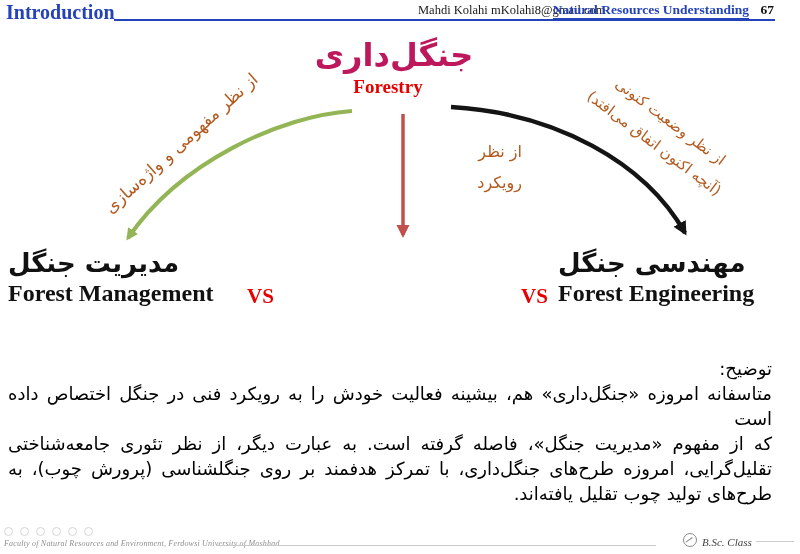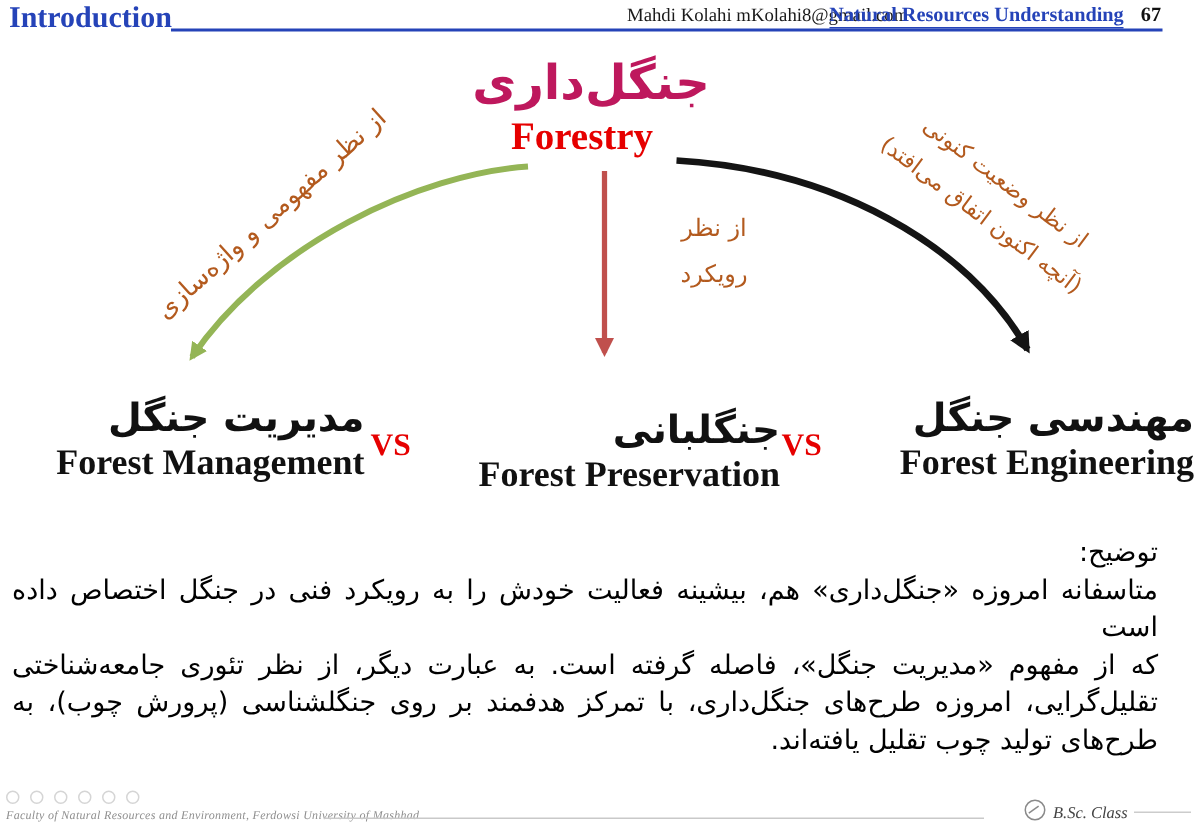--- a/index.html
+++ b/index.html
@@ -28,33 +28,33 @@
   .hdr-course .course-name { color:#2543B8; border-bottom:1.5px solid #2543B8; padding-bottom:1px; }
   .hdr-course .page-no { color:#111; margin-left:8px; }
   
   .title-fa {
     position:absolute; left:8px; right:0; top:36px; text-align:center;
     direction:rtl; font-size:32px; font-weight:bold; color:#be185d;
     font-family:"DejaVu Sans",sans-serif;
   }
   .title-en {
     position:absolute; left:8px; right:12px; top:76px; text-align:center;
-    font-size:26px; font-weight:bold; color:#E60000;
+    font-size:19px; font-weight:bold; color:#E60000;
   }
   
   svg.arrows { position:absolute; left:0; top:0; width:800px; height:554px; pointer-events:none; }
   .arrow-label {
     position:absolute; direction:rtl; color:#B35A1E;
     font-family:"DejaVu Sans",sans-serif;
   }
   .rot-left  { left:52px;  top:133px; width:258px; text-align:center; font-size:17px; transform:rotate(-42deg); }
-  .mid-label { left:430px; top:136px; width:92px;  text-align:center; font-size:16px; line-height:1.95; }
+  .mid-label { left:430px; top:136px; width:92px;  font-size:16px; line-height:1.95; }
   .rot-right { left:548px; top:106px; width:228px; text-align:center; font-size:15px; line-height:1.8; transform:rotate(37deg); }
   
-  .branch { position:absolute; text-align:right;margin-top:16px; }
+  .branch { position:absolute; text-align:left; }
   .branch .fa {
     direction:rtl; font-weight:bold; color:#111; font-size:26px; line-height:1.25;
     font-family:"DejaVu Sans",sans-serif;
   }
   .branch .en { font-weight:bold; color:#111; font-size:24px; line-height:1.15; }
   .b-left  { left:8px;   top:247px; width:235px; }
   .b-mid   { left:290px; top:255px; width:230px; }
   .b-right { left:558px; top:247px; width:238px; }
   .vs { position:absolute; font-size:21px; font-weight:bold; color:#E60000; }
   .vs1 { left:247px; top:284px; }
@@ -134,24 +134,20 @@
   <div class="arrow-label rot-right">
     <div>از نظر وضعیت کنونی</div>
     <div>(آنچه اکنون اتفاق می‌افتد)</div>
   </div>
 
   <div class="branch b-left">
     <div class="fa">مدیریت جنگل</div>
     <div class="en">Forest Management</div>
   </div>
   <div class="vs vs1">VS</div>
-  <div class="branch b-mid">
-    <div class="fa">جنگلبانی</div>
-    <div class="en">Forest Preservation</div>
-  </div>
   <div class="vs vs2">VS</div>
   <div class="branch b-right">
     <div class="fa">مهندسی جنگل</div>
     <div class="en">Forest Engineering</div>
   </div>
 
   <div class="explain">
     <div class="line">توضیح:</div>
     <div class="line fill">متاسفانه امروزه «جنگل‌داری» هم، بیشینه فعالیت خودش را به رویکرد فنی در جنگل اختصاص داده است</div>
     <div class="line fill">که از مفهوم «مدیریت جنگل»، فاصله گرفته است. به عبارت دیگر، از نظر تئوری جامعه‌شناختی</div>

